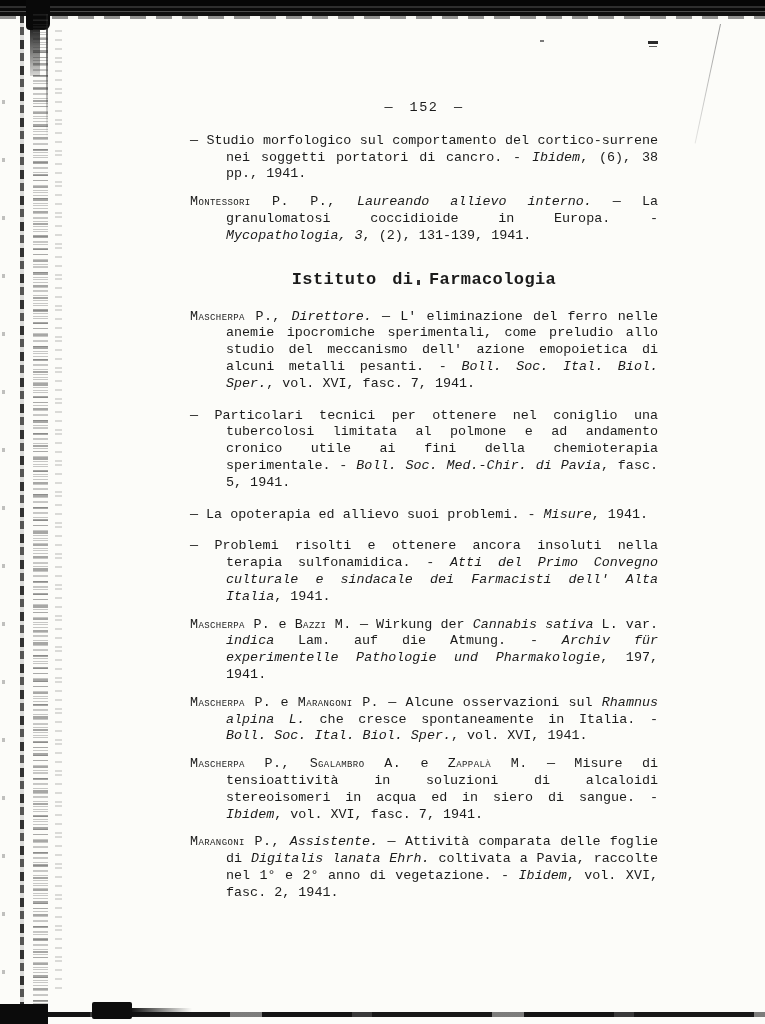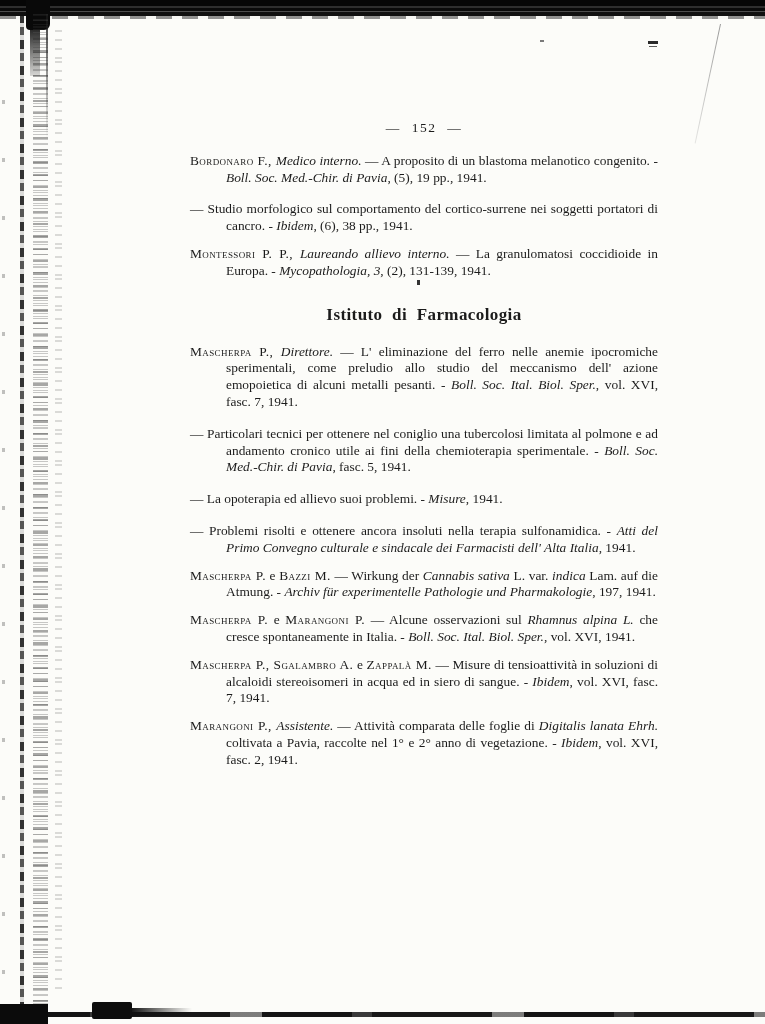--- a/index.html
+++ b/index.html
@@ -7,22 +7,22 @@
   html,body { margin:0; padding:0; }
   body { width:765px; height:1024px; background:#ffffff; overflow:hidden; }
 
   .scan {
     position:relative; width:765px; height:1024px;
     background:var(--paper); overflow:hidden;
   }
 
   
   .text-column {
-    position:absolute; left:190px; top:120px; width:468px;
-    font-family:Liberation Serif, serif;
+    position:absolute; left:190px; top:100px; width:468px;
+    font-family:Liberation Mono, monospace;
     font-size:13.4px; line-height:16.8px;
     color:var(--ink); text-align:justify;
   }
   .page-number {
     text-align:center; margin:0 0 16px 0; letter-spacing:1.5px;
     word-spacing:6px; font-size:13.5px;
   }
   .section-heading {
     font-weight:bold; text-align:center;
     font-size:17px; line-height:20px;
@@ -102,21 +102,20 @@
   <div class="art art-bottom-blob2"></div>
   <div class="art art-bottom-blob3"></div>
   <div class="art art-scratch"></div>
   <div class="art art-speck1"></div>
   <div class="art art-speck2"></div>
   <div class="art art-speck3"></div>
 
   <div class="text-column">
     <div class="page-number">— 152 —</div>
     <div class="bibliography">
-        <p class="entry entry-author"><span class="seg-smallcaps">Bordonaro F., </span><span class="seg-italic">Medico interno.</span><span class="seg-normal"> — A proposito di un blastoma melanotico congenito. - </span><span class="seg-italic">Boll. Soc. Med.-Chir. di Pavia</span><span class="seg-normal">, (5), 19 pp., 1941.</span></p>
         <p class="entry entry-cont"><span class="seg-normal">— Studio morfologico sul comportamento del cortico-surrene nei soggetti portatori di cancro. - </span><span class="seg-italic">Ibidem</span><span class="seg-normal">, (6), 38 pp., 1941.</span></p>
         <p class="entry entry-author"><span class="seg-smallcaps">Montessori P. P., </span><span class="seg-italic">Laureando allievo interno.</span><span class="seg-normal"> — La granulomatosi coccidioide in Europa. - </span><span class="seg-italic">Mycopathologia, 3</span><span class="seg-normal">, (2), 131-139, 1941.</span></p>
         <div class="section-heading">Istituto di Farmacologia</div>
         <p class="entry entry-author"><span class="seg-smallcaps">Mascherpa P., </span><span class="seg-italic">Direttore.</span><span class="seg-normal"> — L' eliminazione del ferro nelle anemie ipocromiche sperimentali, come preludio allo studio del meccanismo dell' azione emopoietica di alcuni metalli pesanti. - </span><span class="seg-italic">Boll. Soc. Ital. Biol. Sper.</span><span class="seg-normal">, vol. XVI, fasc. 7, 1941.</span></p>
         <p class="entry entry-cont"><span class="seg-normal">— Particolari tecnici per ottenere nel coniglio una tubercolosi limitata al polmone e ad andamento cronico utile ai fini della chemioterapia sperimentale. - </span><span class="seg-italic">Boll. Soc. Med.-Chir. di Pavia</span><span class="seg-normal">, fasc. 5, 1941.</span></p>
         <p class="entry entry-cont"><span class="seg-normal">— La opoterapia ed allievo suoi problemi. - </span><span class="seg-italic">Misure</span><span class="seg-normal">, 1941.</span></p>
         <p class="entry entry-cont"><span class="seg-normal">— Problemi risolti e ottenere ancora insoluti nella terapia sulfonamidica. - </span><span class="seg-italic">Atti del Primo Convegno culturale e sindacale dei Farmacisti dell' Alta Italia</span><span class="seg-normal">, 1941.</span></p>
         <p class="entry entry-author"><span class="seg-smallcaps">Mascherpa P.</span><span class="seg-normal"> e </span><span class="seg-smallcaps">Bazzi M.</span><span class="seg-normal"> — Wirkung der </span><span class="seg-italic">Cannabis sativa</span><span class="seg-normal"> L. var. </span><span class="seg-italic">indica</span><span class="seg-normal"> Lam. auf die Atmung. - </span><span class="seg-italic">Archiv für experimentelle Pathologie und Pharmakologie</span><span class="seg-normal">, 197, 1941.</span></p>
         <p class="entry entry-author"><span class="seg-smallcaps">Mascherpa P.</span><span class="seg-normal"> e </span><span class="seg-smallcaps">Marangoni P.</span><span class="seg-normal"> — Alcune osservazioni sul </span><span class="seg-italic">Rhamnus alpina L.</span><span class="seg-normal"> che cresce spontaneamente in Italia. - </span><span class="seg-italic">Boll. Soc. Ital. Biol. Sper.</span><span class="seg-normal">, vol. XVI, 1941.</span></p>
         <p class="entry entry-author"><span class="seg-smallcaps">Mascherpa P., Sgalambro A.</span><span class="seg-normal"> e </span><span class="seg-smallcaps">Zappalà M.</span><span class="seg-normal"> — Misure di tensioattività in soluzioni di alcaloidi stereoisomeri in acqua ed in siero di sangue. - </span><span class="seg-italic">Ibidem</span><span class="seg-normal">, vol. XVI, fasc. 7, 1941.</span></p>

